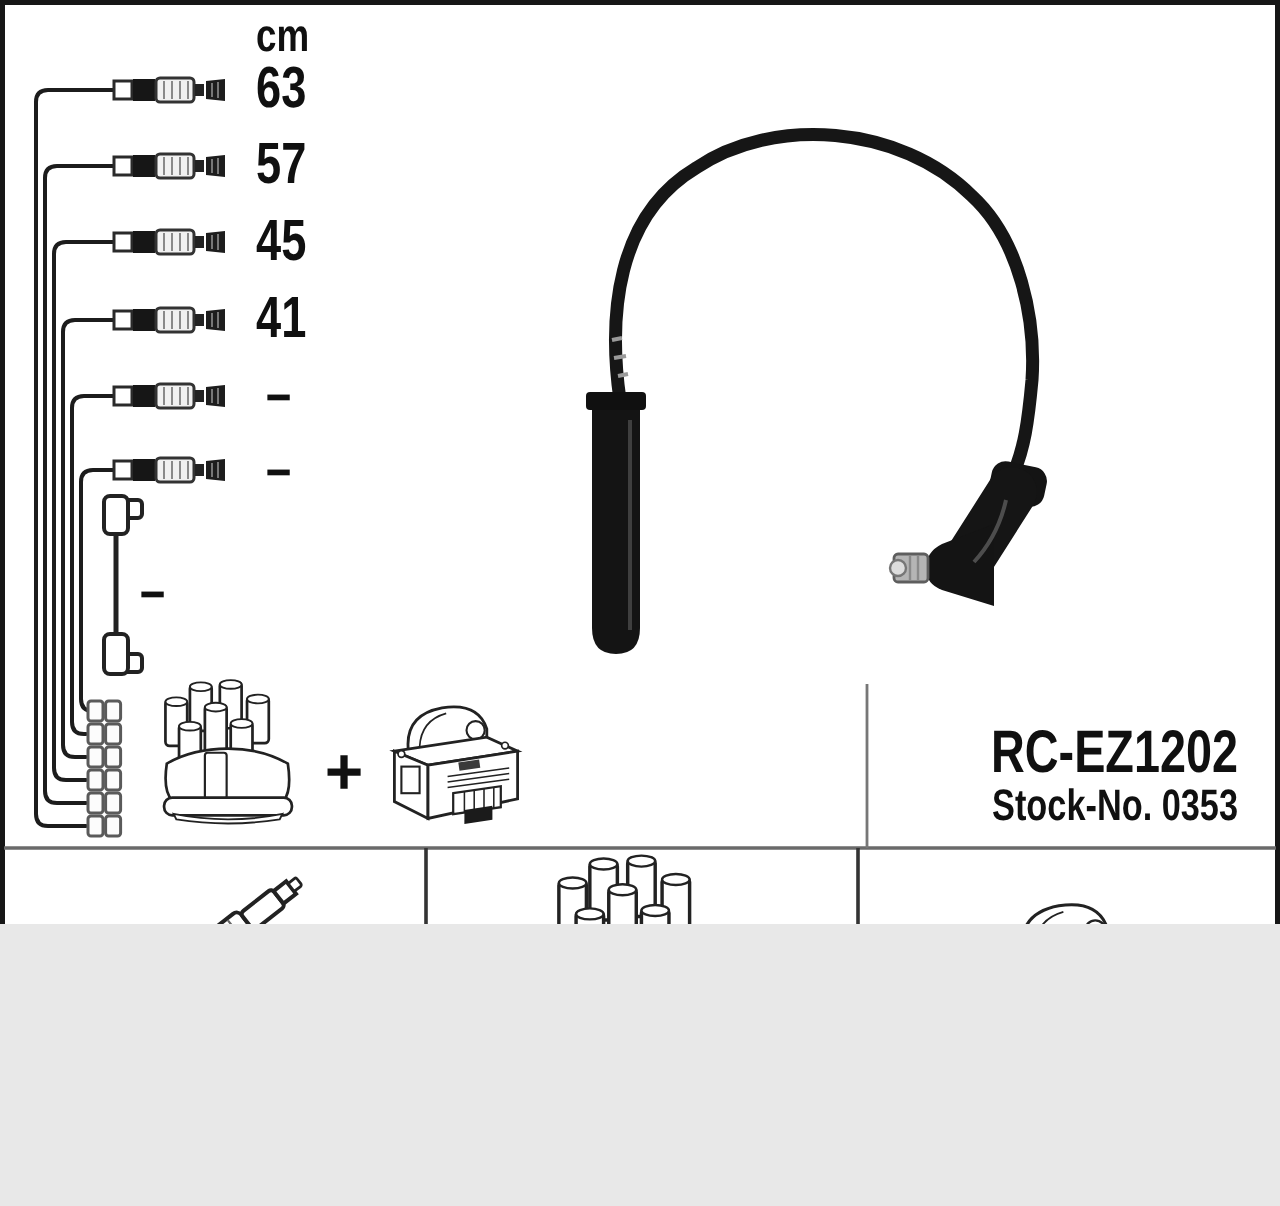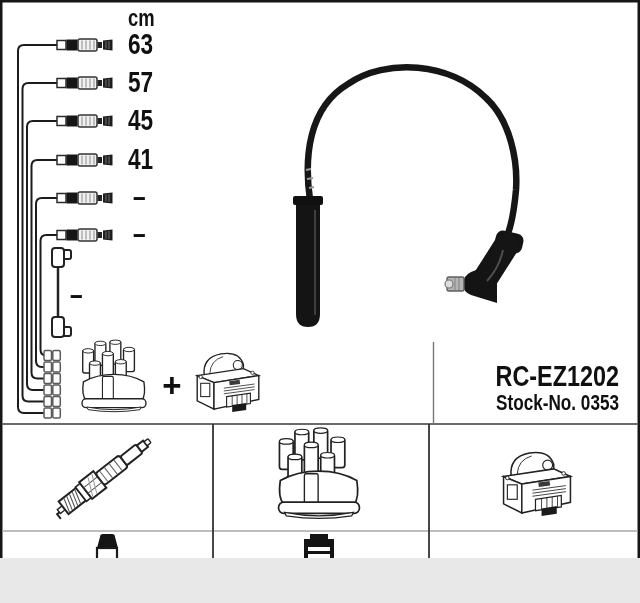--- a/index.html
+++ b/index.html
@@ -1,16 +1,16 @@
 <!DOCTYPE html>
 <html><head>
 <meta charset="utf-8">
 <style>
   html,body{margin:0;padding:0;background:#e8e8e8;}
-  .stage{position:relative;width:640px;height:558px;background:#f0abfc;overflow:hidden;}
+  .stage{position:relative;width:640px;height:462px;background:#f0abfc;overflow:hidden;}
   svg{display:block;}
   svg text{font-family:"Liberation Sans","DejaVu Sans",sans-serif;font-weight:bold;fill:#101010;}
 </style>
 </head>
 <body>
 
 <div class="stage">
 <svg width="640" height="603" viewBox="0 0 640 603">
 
   <g>

